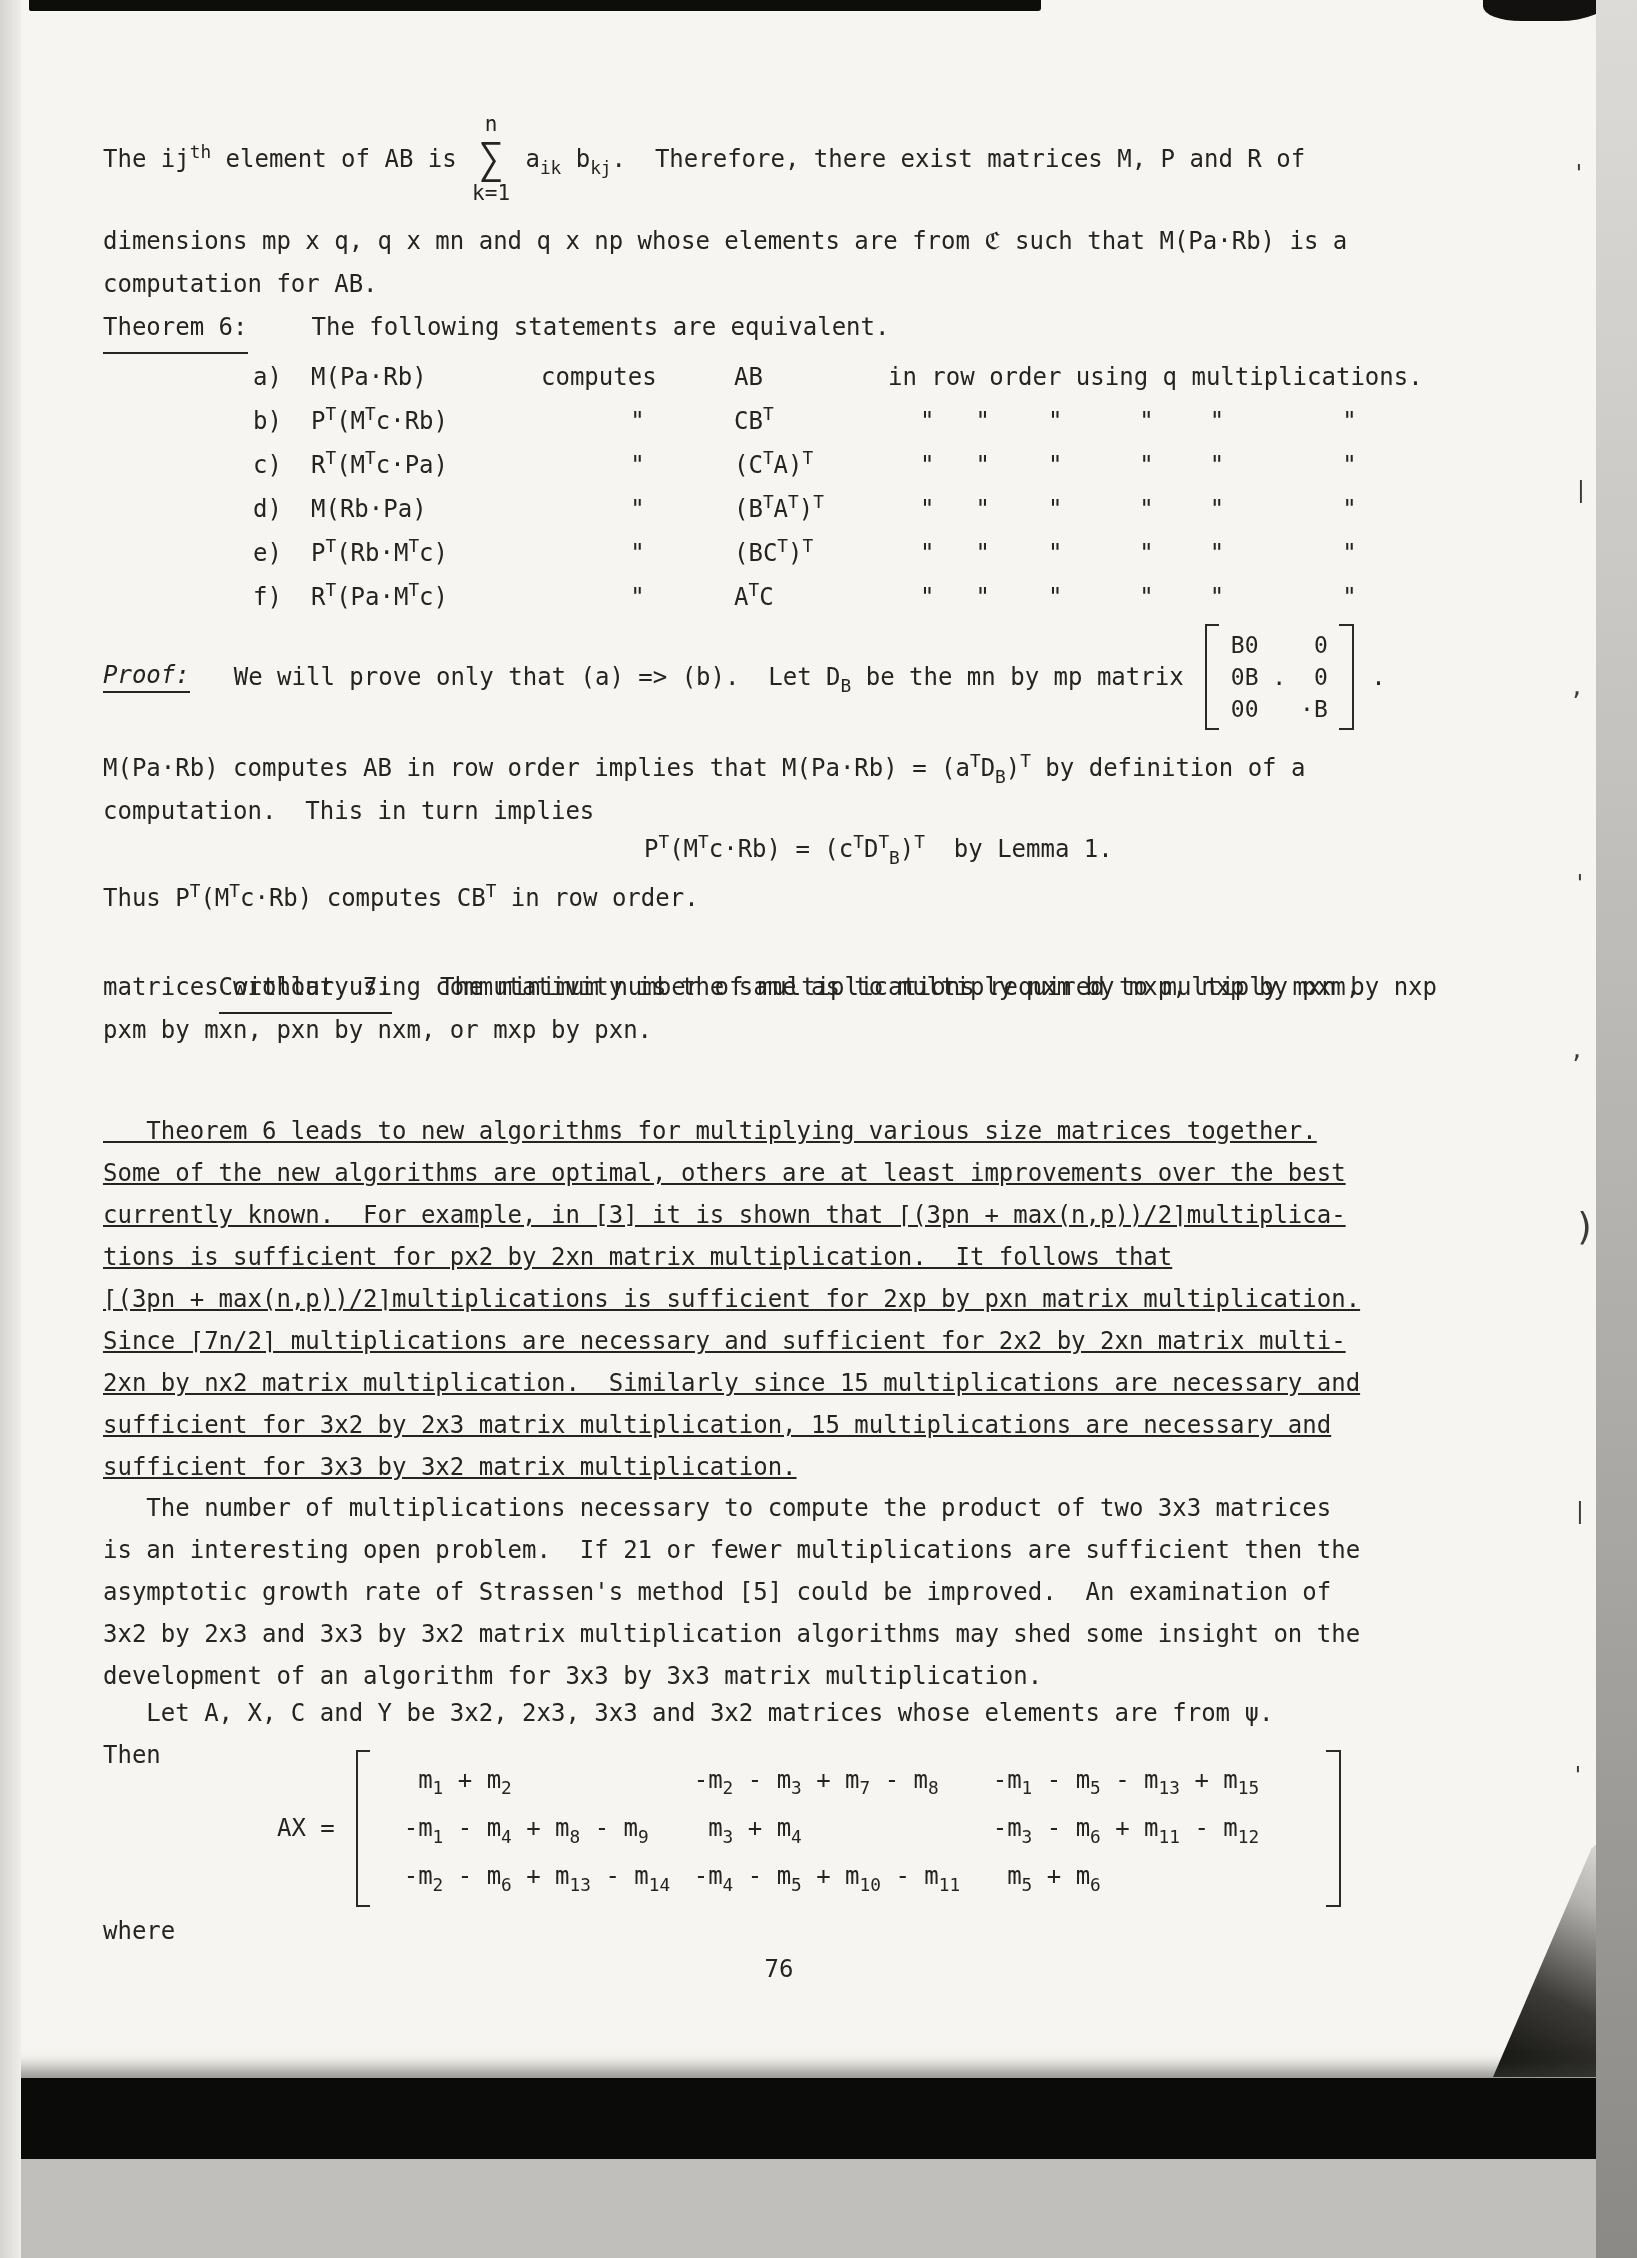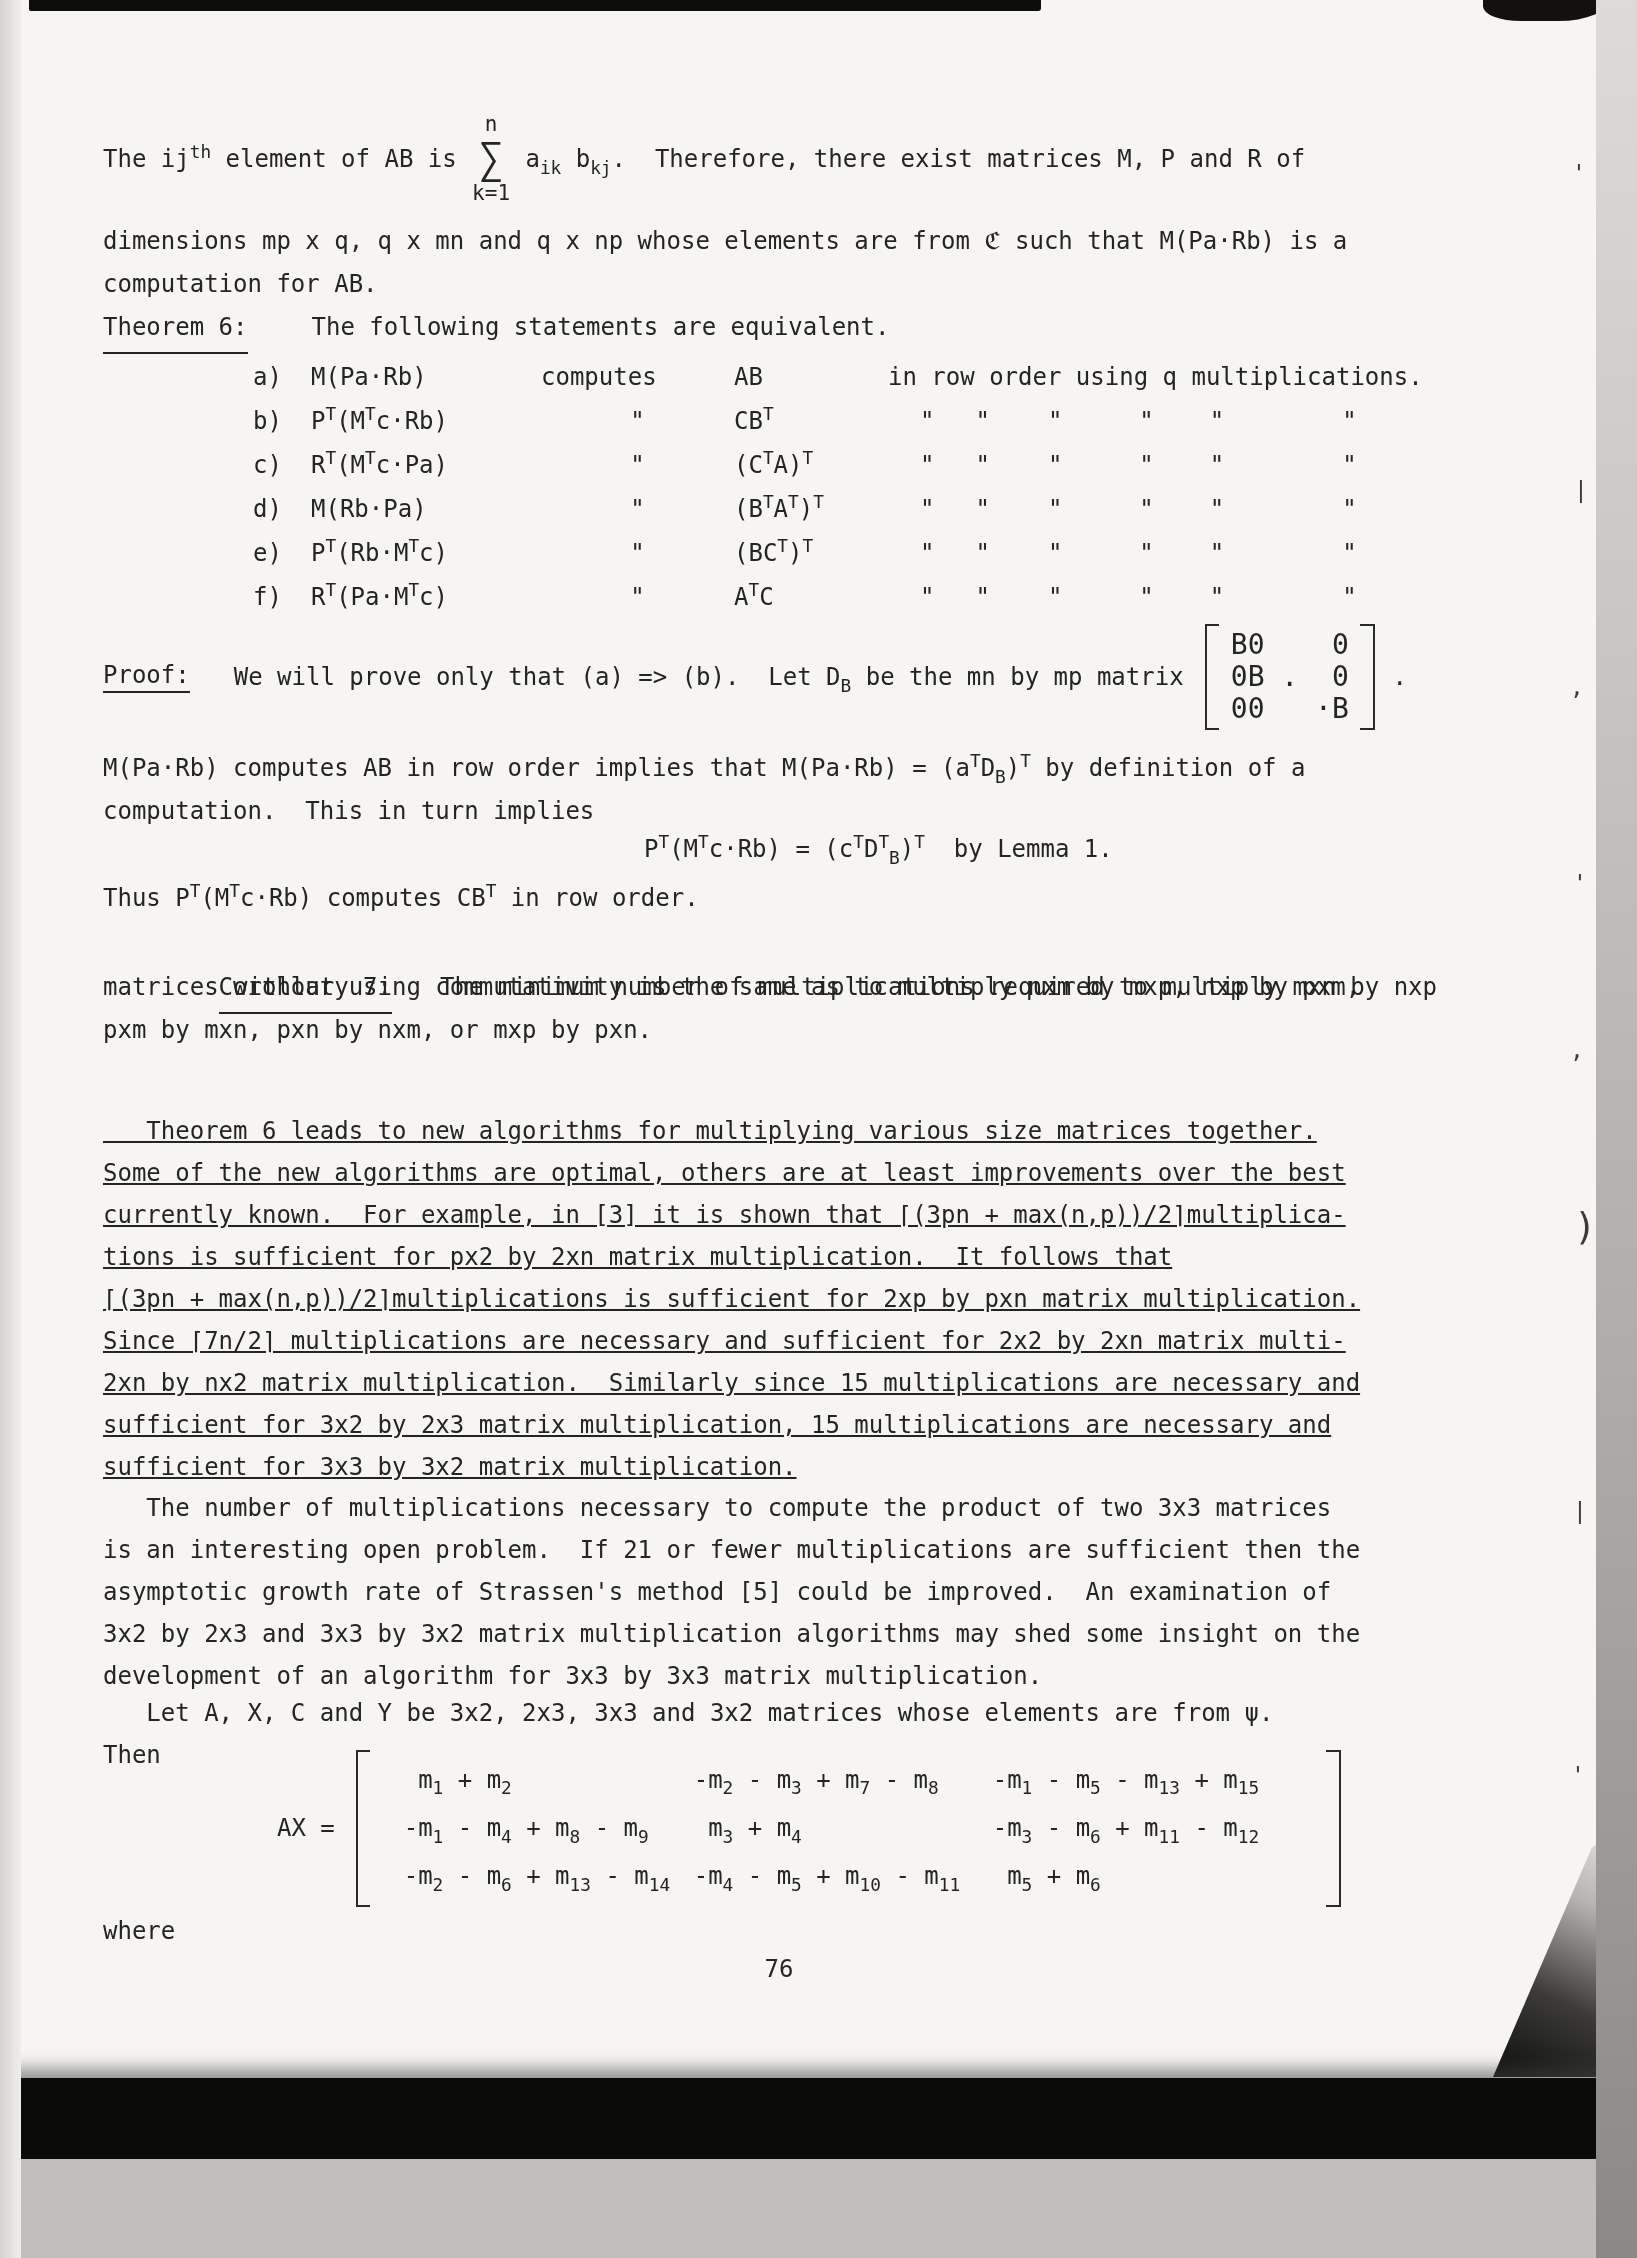--- a/index.html
+++ b/index.html
@@ -37,23 +37,23 @@
   .dittos span:nth-child(3){margin-left:58px;}
   .dittos span:nth-child(4){margin-left:77px;}
   .dittos span:nth-child(5){margin-left:56px;}
   .dittos span:nth-child(6){margin-left:118px;}
   
   .matrix{display:inline-flex;align-items:stretch;}
   .brk{width:12.6px;border:2.4px solid #2a2a28;}
   .brk.l{border-right:none;}
   .brk.r{border-left:none;}
   .pmx .rows{padding:4.8px 11.6px;}
-  .pmx .rows .line{white-space:pre;line-height:32px;height:32px;font-size:28px;}
+  .pmx .rows .line{white-space:pre;line-height:32px;height:32px;font-size:23px;}
   .proofline{display:flex;align-items:center;}
-  .proofline .gap{margin-right:44px;}
+  .proofline .gap{margin-right:44px;font-style:italic;}
   .pmx{margin:0 17.4px 0 21px;}
   .axwrap{display:flex;align-items:center;}
   .axlhs{margin-right:21px;white-space:pre;}
   .axgrid{display:grid;grid-template-columns:290px 299px 328px;row-gap:15.4px;padding:13.5px 19.3px;align-items:baseline;}
   .axgrid>div{white-space:pre;line-height:33px;margin-left:14px;}
   .eq{white-space:pre;padding-left:541px;line-height:46px;}
   .pagenum{width:1352px;text-align:center;}
   
   .top-bar{position:absolute;left:29px;top:0;width:1012px;height:10.6px;background:#0d0d0b;border-radius:0 0 2.9px 1.9px;}
   .top-right-blob{position:absolute;right:29px;top:0;width:126px;height:21px;background:#12110f;border-radius:0 0 40% 30% / 0 0 100% 70%;}

